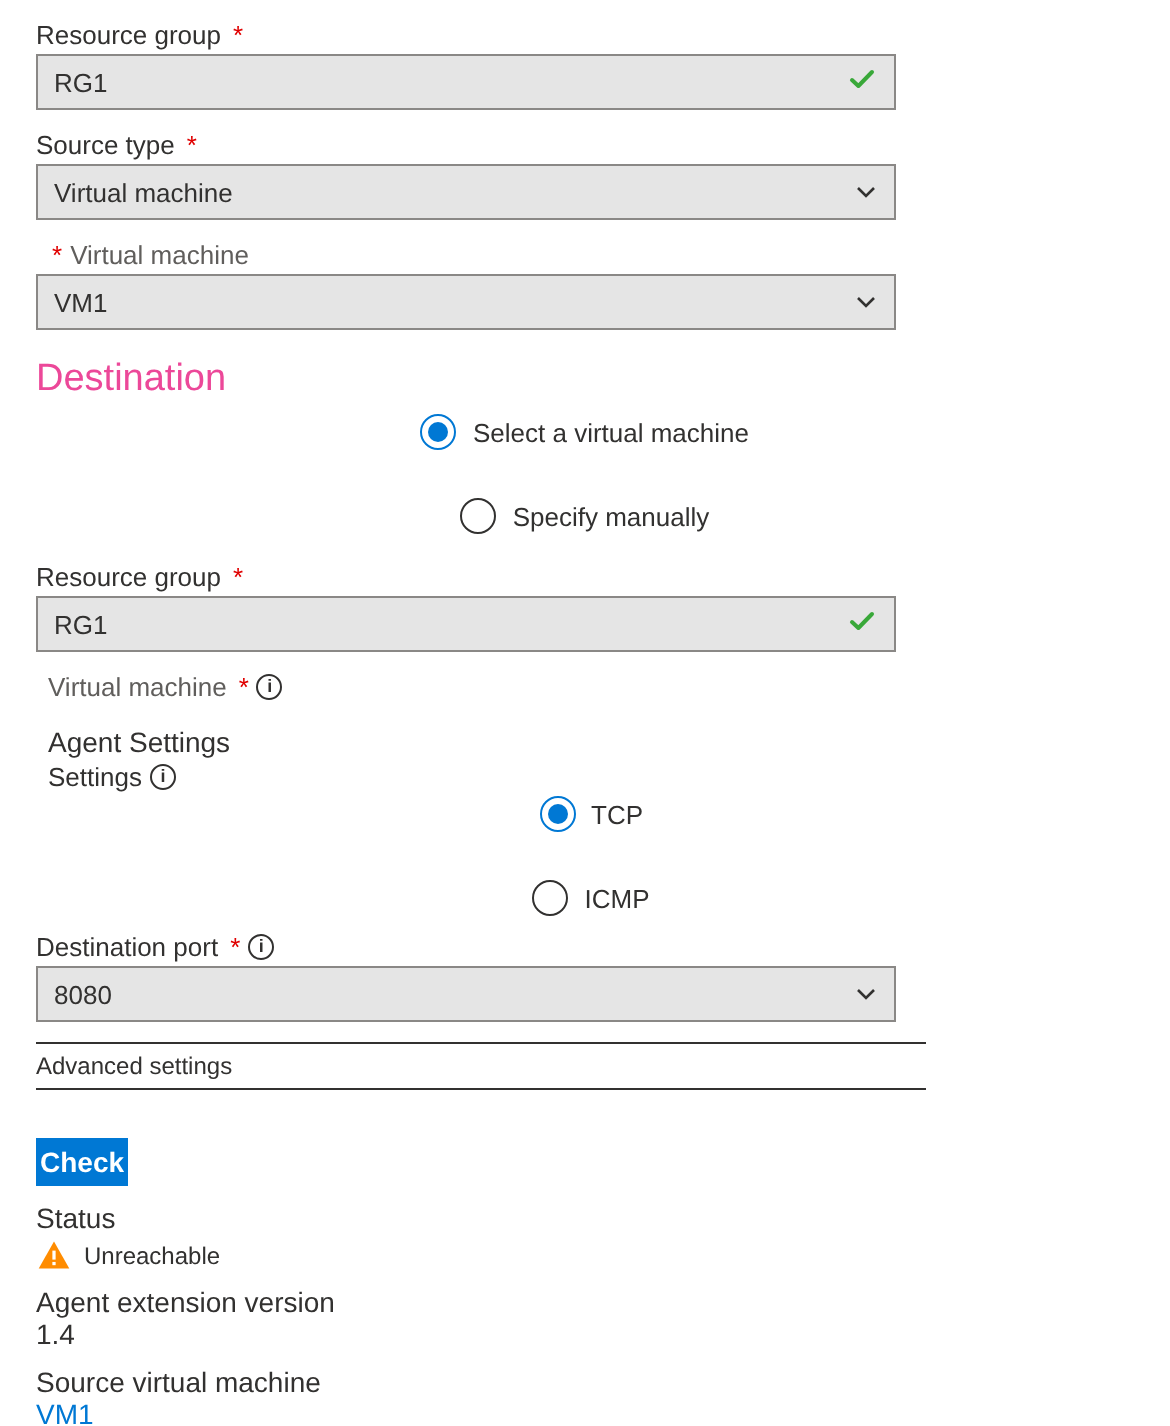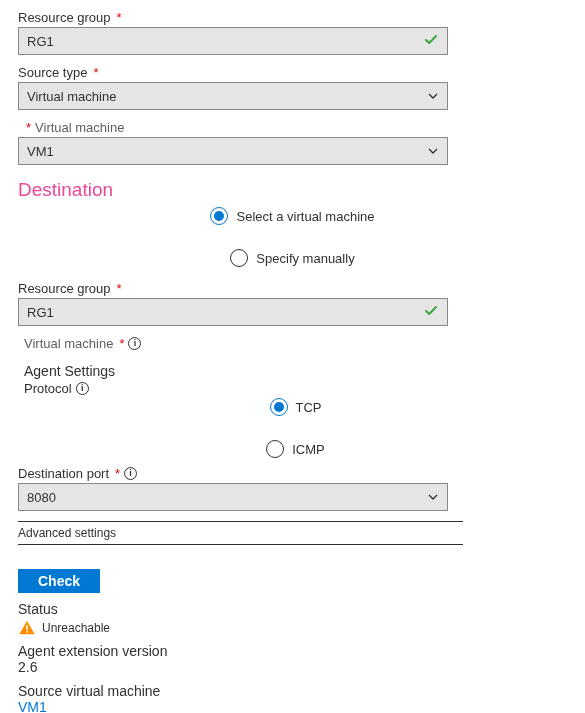--- a/index.html
+++ b/index.html
@@ -110,21 +110,21 @@
     font-size: 12px;
     padding: 2px 0 4px 0;
     width: 445px;
     border-bottom: 1px solid #323130;
     margin-bottom: 24px;
   }
   .check-btn {
     background: #0078d4;
     color: #fff;
     border: none;
-    padding: 4px 20px;
+    padding: 4px 2px;
     font-size: 14px;
     font-weight: 600;
     cursor: pointer;
     margin-bottom: 8px;
   }
   .status-label { font-size: 14px; margin-bottom: 2px; }
   .status-row {
     display: flex;
     align-items: center;
     gap: 6px;
@@ -224,21 +224,21 @@
   <div class="label muted indent">
     <span>Virtual machine</span>
       <span class="req">*</span>
     <span class="info-icon">i</span>
   </div>
 </div>
 
 
 <div class="sub-title indent">Agent Settings</div>
 <div class="label indent">
-  <span>Protocol</span>
+  <span>Settings</span>
   <span class="info-icon">i</span>
 </div>
 <div class="radio-row indent" style="margin-bottom:8px;">
   <div class="radio-opt">
     <span class="radio selected"></span>
     <span class="radio-label">TCP</span>
   </div>
   <div class="radio-opt">
     <span class="radio"></span>
     <span class="radio-label">ICMP</span>
@@ -271,19 +271,19 @@
 <div class="status-row">
   <svg class="warn-icon" viewBox="0 0 20 20">
     <path d="M10 2 L18.5 17 H1.5 Z" fill="#ff8c00"></path>
     <rect x="9.1" y="7" width="1.8" height="5" fill="#fff"></rect>
     <rect x="9.1" y="13.3" width="1.8" height="1.8" fill="#fff"></rect>
   </svg>
   <span class="status-text">Unreachable</span>
 </div>
 
 <div class="kv-label">Agent extension version</div>
-<div class="kv-value">2.6</div>
+<div class="kv-value">1.4</div>
 
 <div class="kv-label">Source virtual machine</div>
 <div class="kv-value link">VM1</div>
 
 
 
 
 </body></html>

